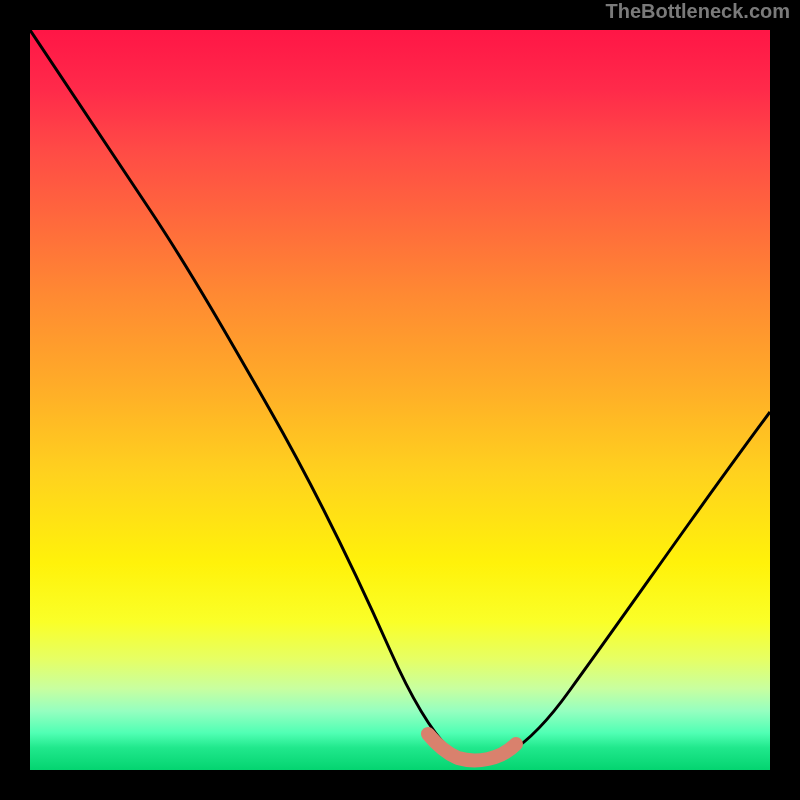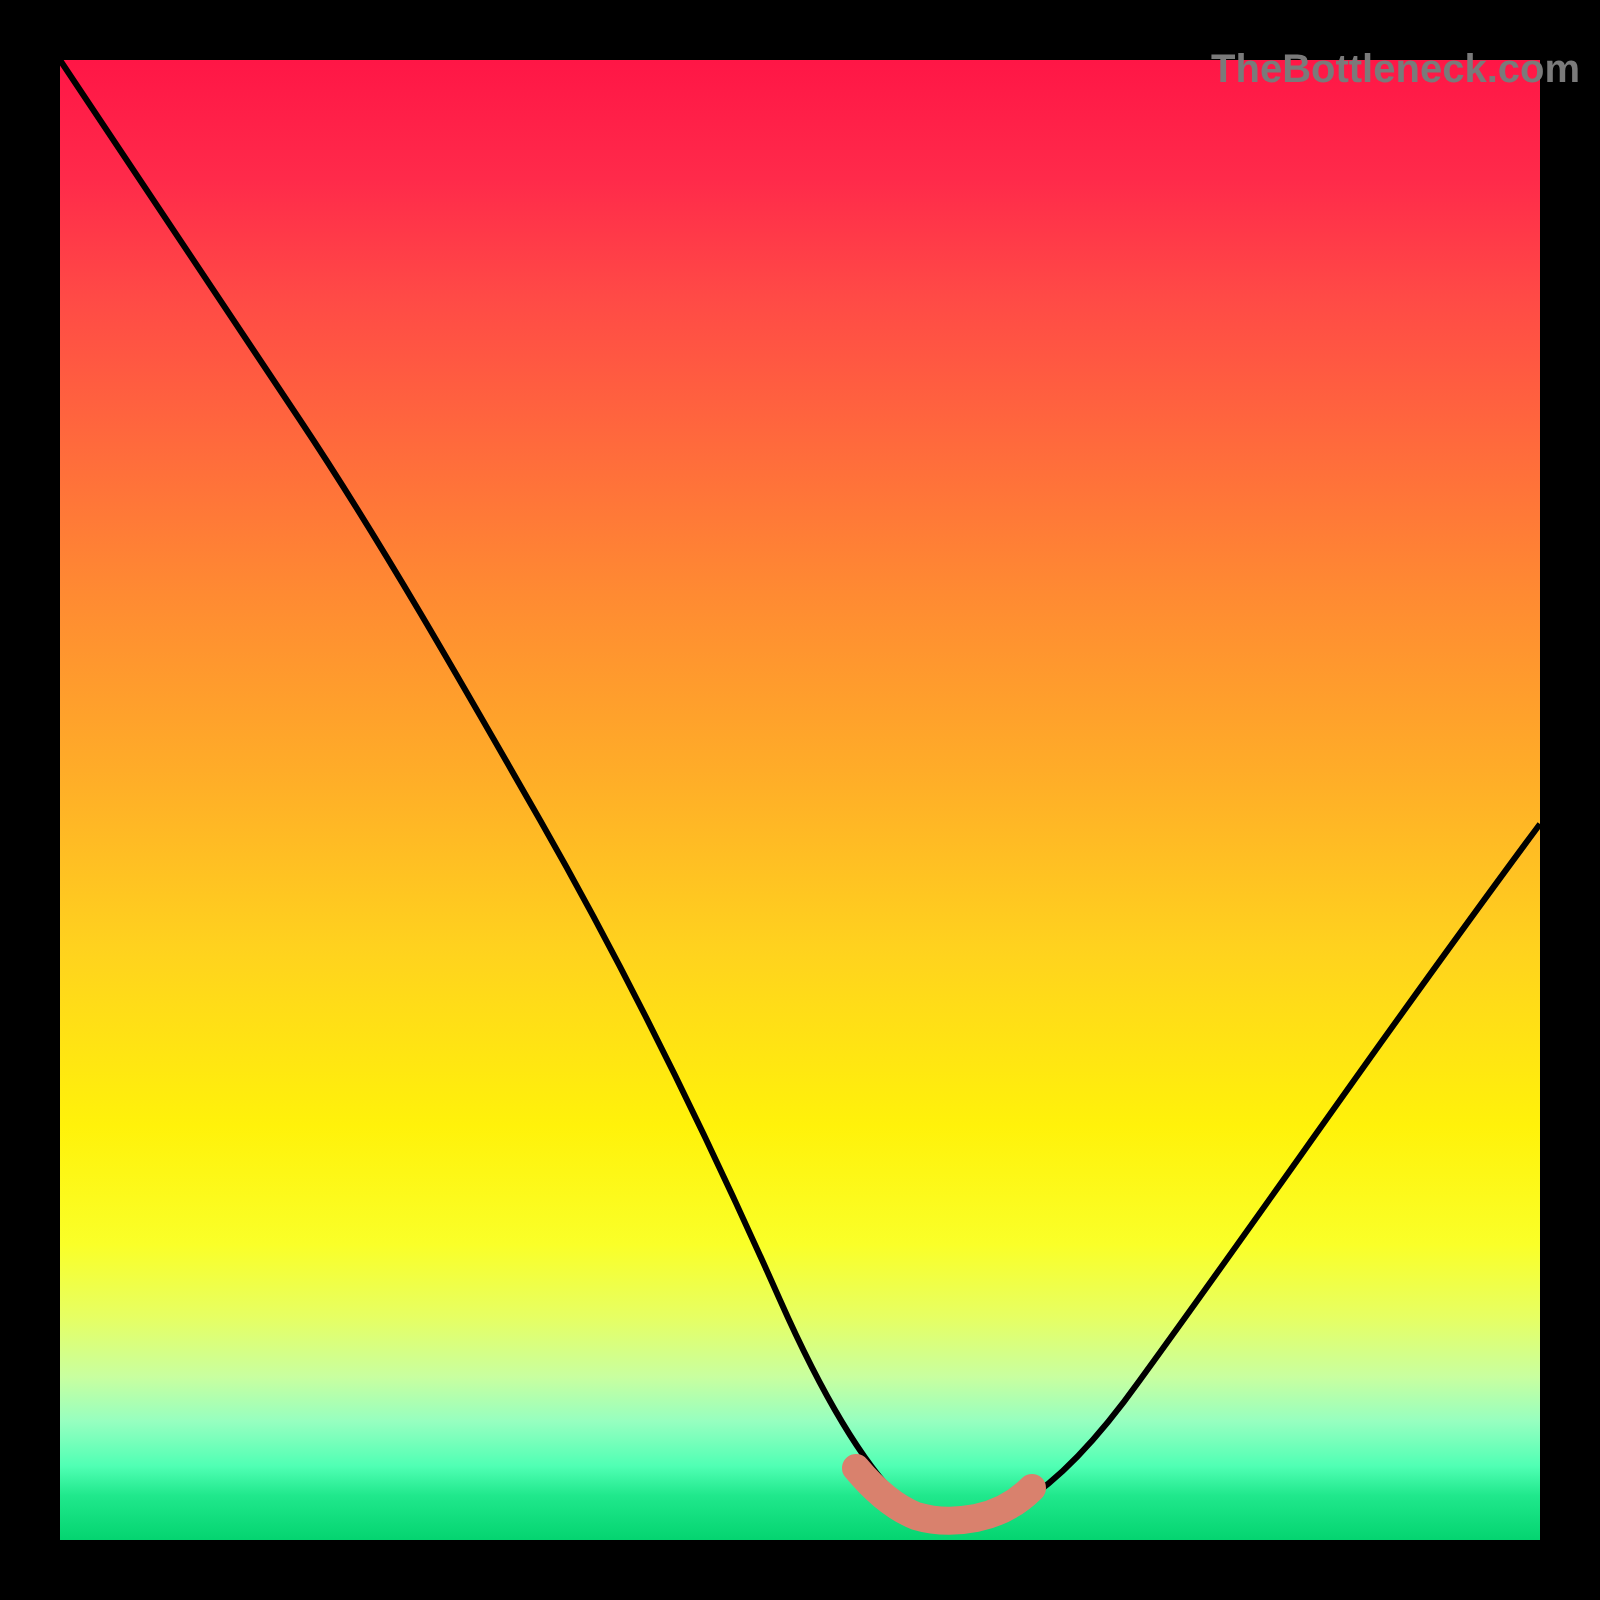--- a/index.html
+++ b/index.html
@@ -35,21 +35,21 @@
       #faff28 80%,
       #e6ff64 85%,
       #c8ffa0 89%,
       #96ffc0 92%,
       #50ffb4 95%,
       #20e88c 97%,
       #04d470 100%);
   }
   .watermark {
     position: absolute;
-    top: 24px;
+    top: 0;
     right: 10px;
     font-family: Arial, Helvetica, sans-serif;
     font-size: 20px;
     font-weight: bold;
     color: #7a7a7a;
     letter-spacing: 0px;
     margin-left: 45px;
   }
   svg.overlay {
     position: absolute;

